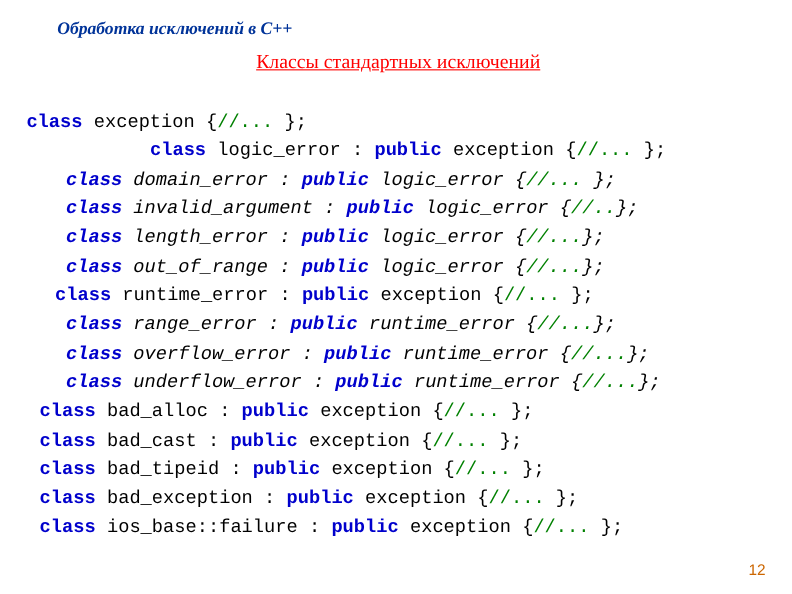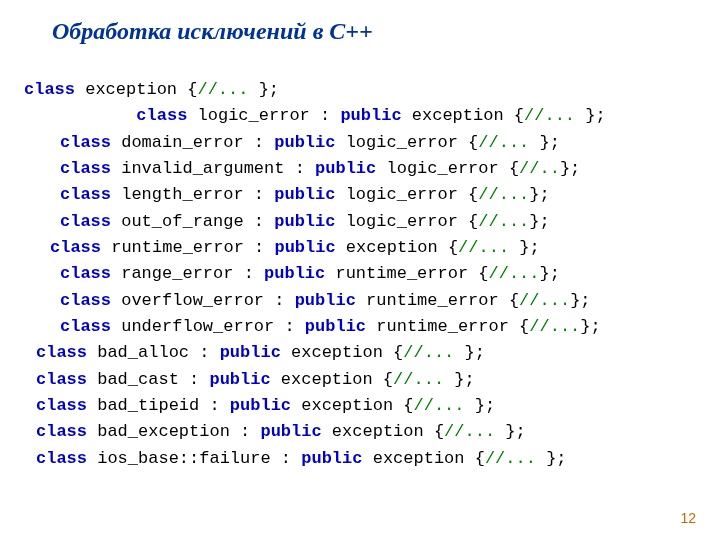--- a/index.html
+++ b/index.html
@@ -15,21 +15,21 @@
     position: relative;
     width: 720px;
     height: 540px;
     box-sizing: border-box;
     padding: 12px 20px 30px 24px;
   }
   .title {
     color: #003399;
     font-style: italic;
     font-weight: bold;
-    font-size: 24px;
+    font-size: 16px;
     margin: 6px 0 10px 28px;
   }
   .subhead {
     color: #ff0000;
     text-decoration: underline;
     font-size: 18px;
     text-align: center;
     margin: 0 0 6px 0;
   }
   .code {
@@ -45,26 +45,27 @@
   .pagenum {
     position: absolute;
     right: 24px;
     bottom: 14px;
     color: #cc6600;
     font-size: 14px;
     font-family: Arial, sans-serif;
   }
   .ind0 { margin-left: 0px; }
   .ind1 { margin-left: 18px; text-align: center; }
-  .ind2 { margin-left: 36px; }
+  .ind2 { margin-left: 36px; font-style: italic; }
   .ind3 { margin-left: 26px; }
   .ind4 { margin-left: 12px; }
 </style>
 </head>
 <body>
 
 <div class="slide">
   <div class="title">Обработка исключений в С++</div>
+  <div class="subhead"> Классы стандартных исключений</div>
 
   <div class="code"><div class="ind0"><span class="kw">class</span><span> exception {</span><span class="comment">//... </span><span>};</span></div><div class="ind1"><span class="kw">class</span><span> logic_error : </span><span class="kw">public</span><span> exception {</span><span class="comment">//... </span><span>};</span></div><div class="ind2"><span class="kw">class</span><span> domain_error : </span><span class="kw">public</span><span> logic_error {</span><span class="comment">//... </span><span>};</span></div><div class="ind2"><span class="kw">class</span><span> invalid_argument : </span><span class="kw">public</span><span> logic_error {</span><span class="comment">//..</span><span>};</span></div><div class="ind2"><span class="kw">class</span><span> length_error : </span><span class="kw">public</span><span> logic_error {</span><span class="comment">//...</span><span>};</span></div><div class="ind2"><span class="kw">class</span><span> out_of_range : </span><span class="kw">public</span><span> logic_error {</span><span class="comment">//...</span><span>};</span></div><div class="ind3"><span class="kw">class</span><span> runtime_error : </span><span class="kw">public</span><span> exception {</span><span class="comment">//... </span><span>};</span></div><div class="ind2"><span class="kw">class</span><span> range_error : </span><span class="kw">public</span><span> runtime_error {</span><span class="comment">//...</span><span>};</span></div><div class="ind2"><span class="kw">class</span><span> overflow_error : </span><span class="kw">public</span><span> runtime_error {</span><span class="comment">//...</span><span>};</span></div><div class="ind2"><span class="kw">class</span><span> underflow_error : </span><span class="kw">public</span><span> runtime_error {</span><span class="comment">//...</span><span>};</span></div><div class="ind4"><span class="kw">class</span><span> bad_alloc : </span><span class="kw">public</span><span> exception {</span><span class="comment">//... </span><span>};</span></div><div class="ind4"><span class="kw">class</span><span> bad_cast : </span><span class="kw">public</span><span> exception {</span><span class="comment">//... </span><span>};</span></div><div class="ind4"><span class="kw">class</span><span> bad_tipeid : </span><span class="kw">public</span><span> exception {</span><span class="comment">//... </span><span>};</span></div><div class="ind4"><span class="kw">class</span><span> bad_exception : </span><span class="kw">public</span><span> exception {</span><span class="comment">//... </span><span>};</span></div><div class="ind4"><span class="kw">class</span><span> ios_base::failure : </span><span class="kw">public</span><span> exception {</span><span class="comment">//... </span><span>};</span></div></div>
 
   <div class="pagenum">12</div>
 </div>
 
 </body></html>

